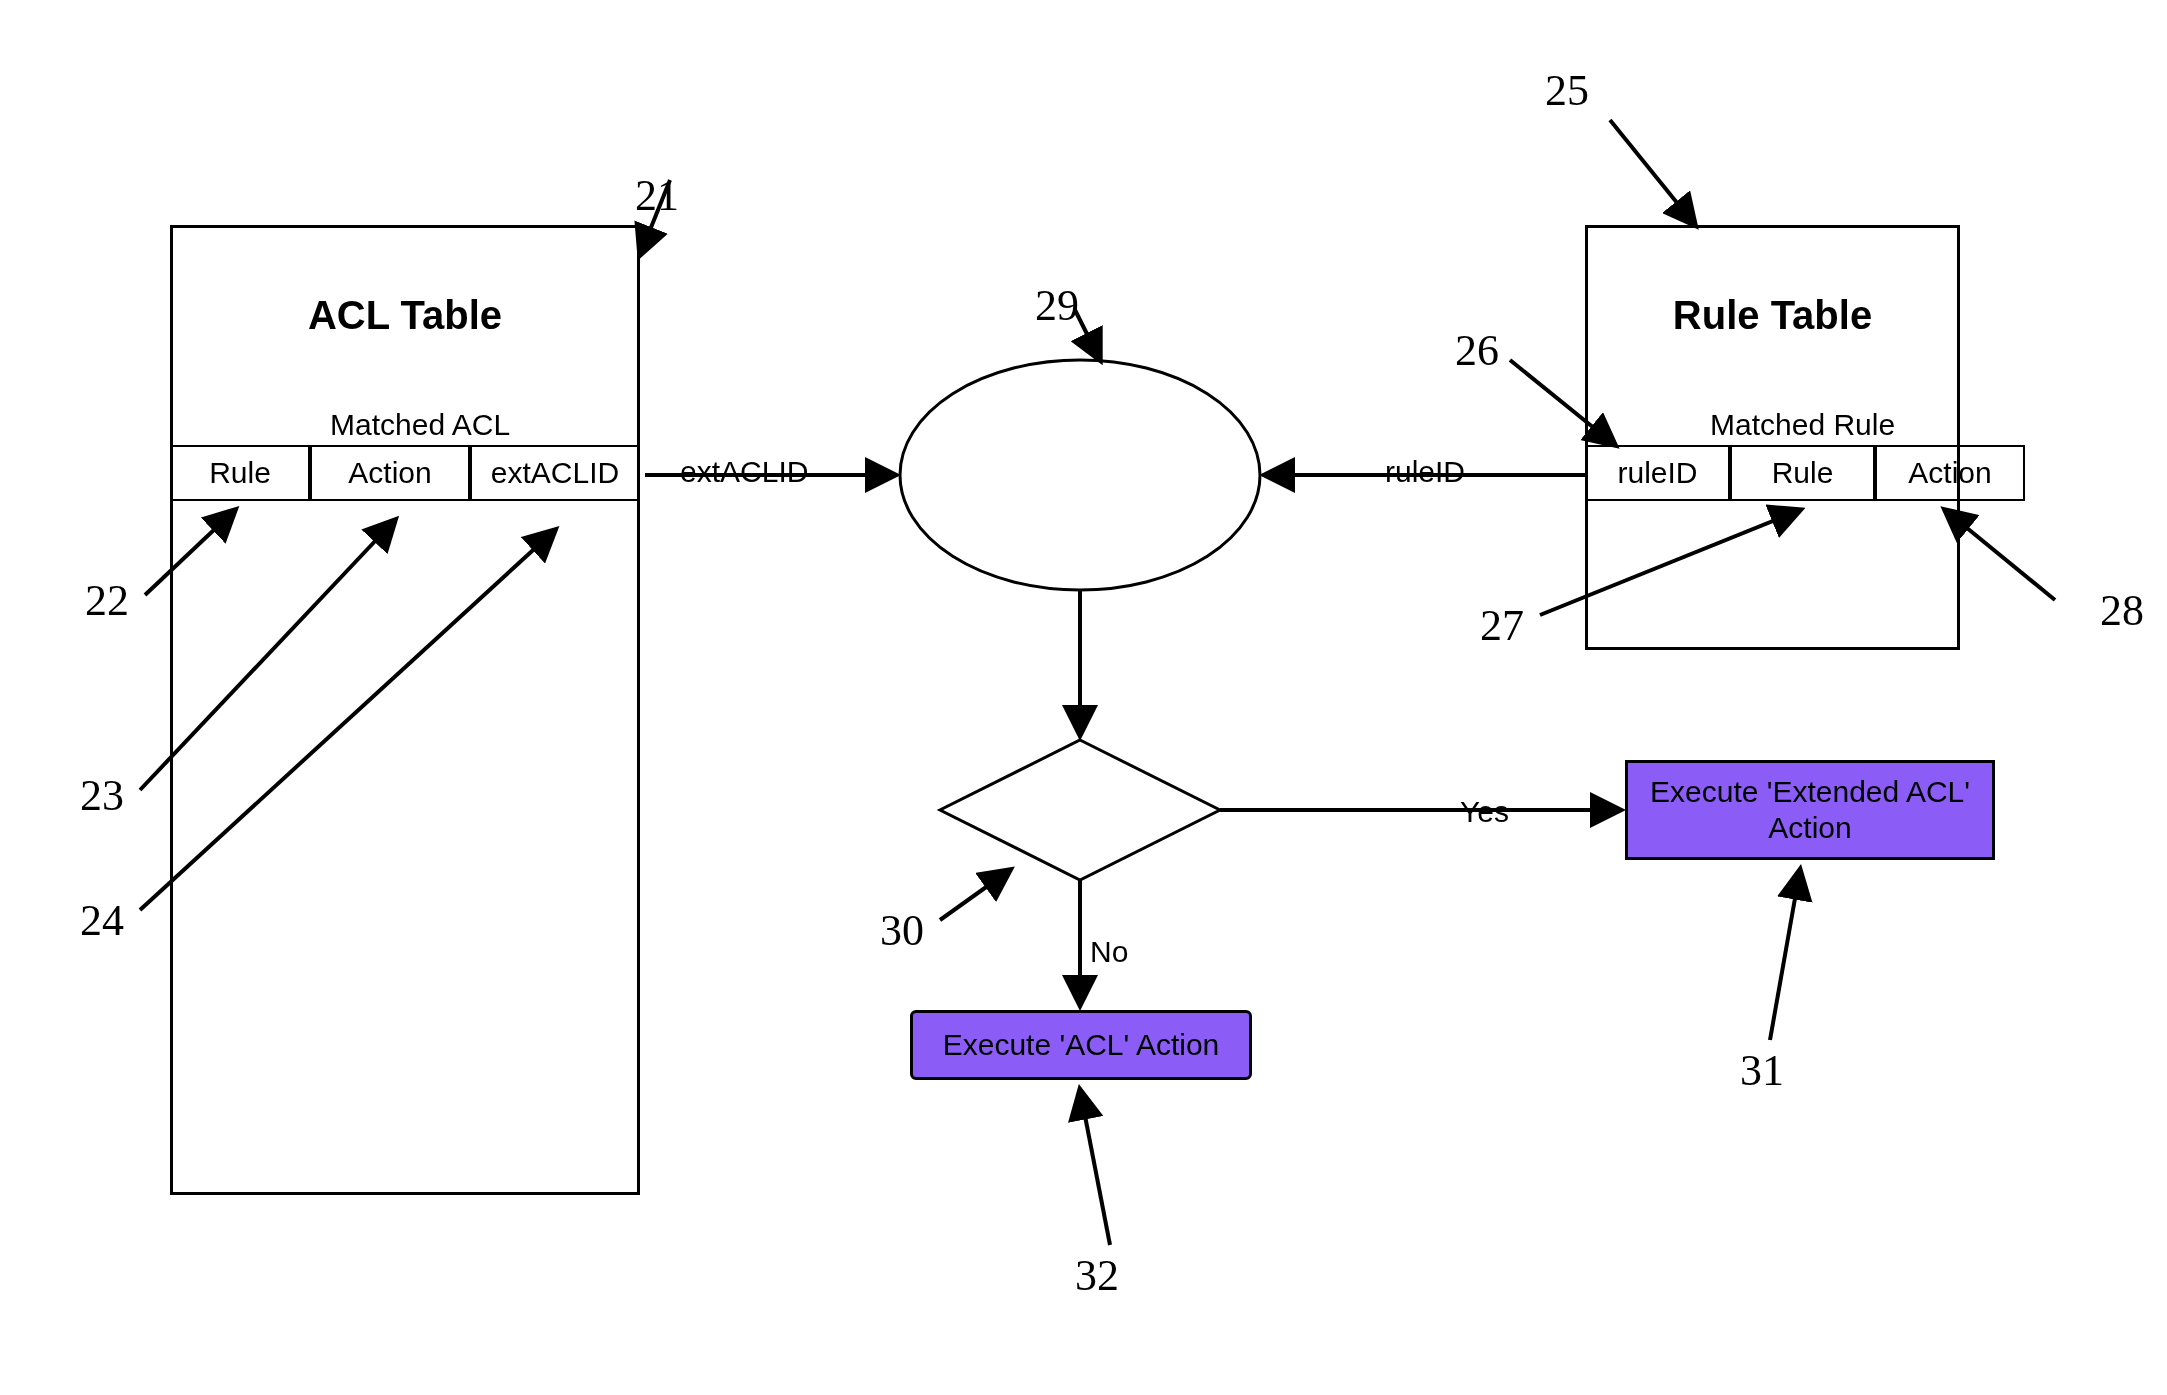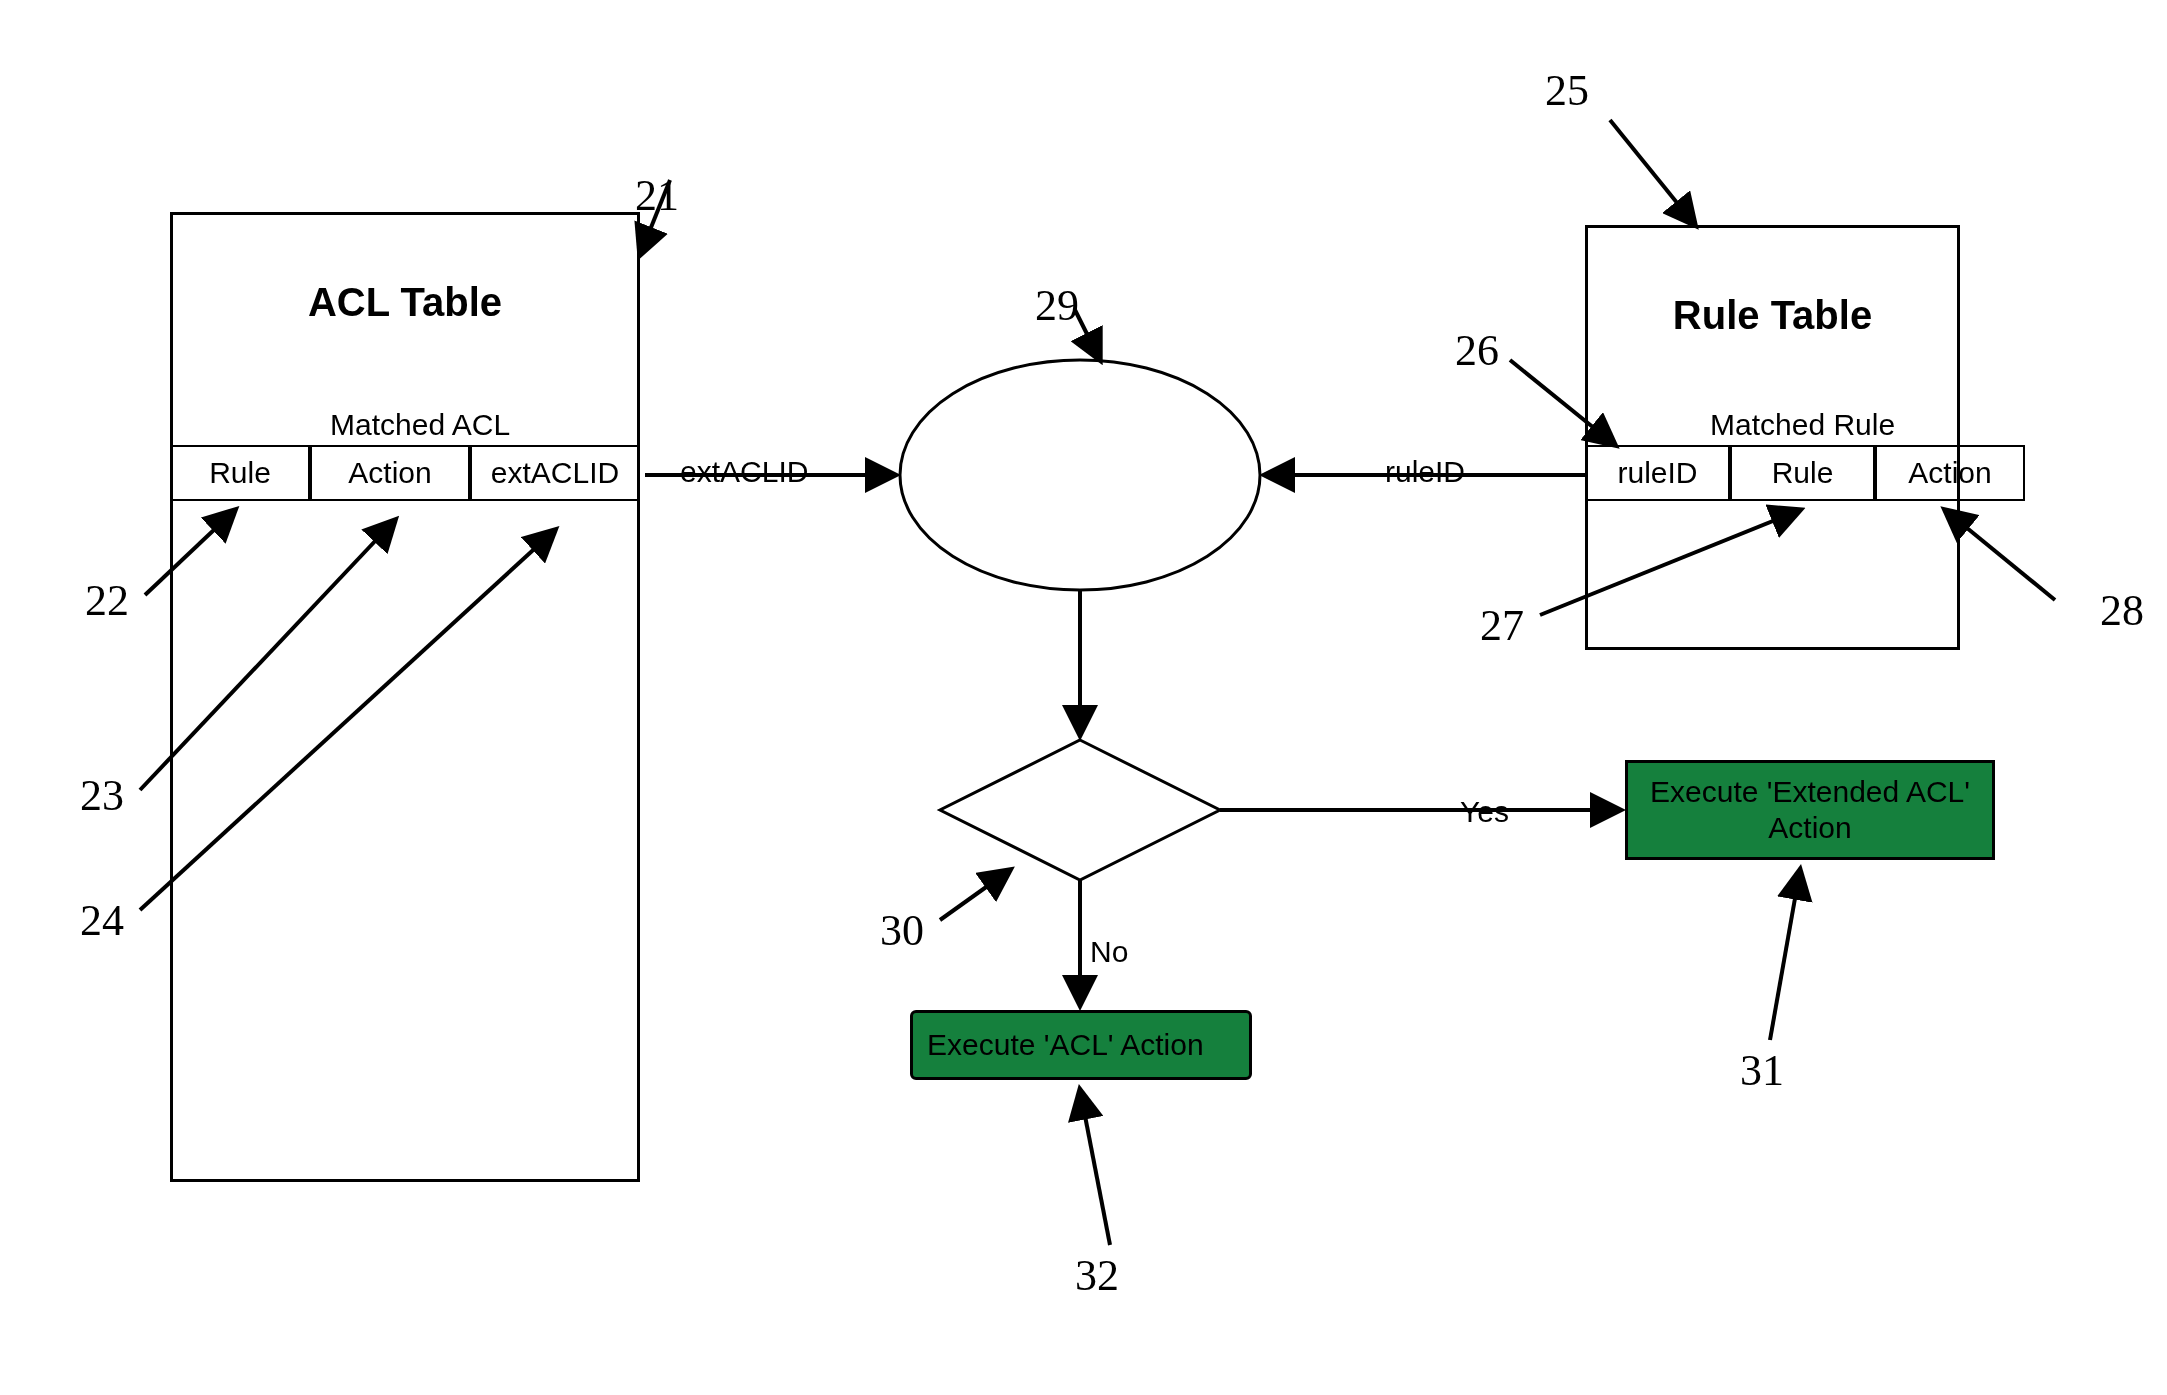--- a/index.html
+++ b/index.html
@@ -71,34 +71,34 @@
     position: absolute;
     text-align: center;
     font-size: 30px;
   }
   .procbox {
     position: absolute;
     border: 3px solid #000;
     box-sizing: border-box;
     display: flex;
     align-items: center;
-    justify-content: flex-start;
+    justify-content: center;
     text-align: center;
     font-size: 30px;
     padding: 8px 14px;
-    background: #15803d;
+    background: #8b5cf6;
     line-height: 1.2;
   }
 </style>
 </head>
 <body>
 
 <div class="stage">
 
-  <div class="box" style="left:170px; top:212px; width:470px; height:970px;">
+  <div class="box" style="left:170px; top:225px; width:470px; height:970px;">
     <div class="title center" style="position:absolute; left:0; top:0; width:100%; height:175px;">ACL Table</div>
   </div>
   <div class="label" style="left:330px; top:408px;">Matched ACL</div>
   <div class="row" style="left:170px; top:445px; width:470px; height:56px;">
     <div class="cell" style="width:140px; height:56px;">Rule</div>
     <div class="cell" style="width:160px; height:56px;">Action</div>
     <div class="cell" style="width:170px; height:56px;">extACLID</div>
   </div>
 
   <div class="box" style="left:1585px; top:225px; width:375px; height:425px;">

